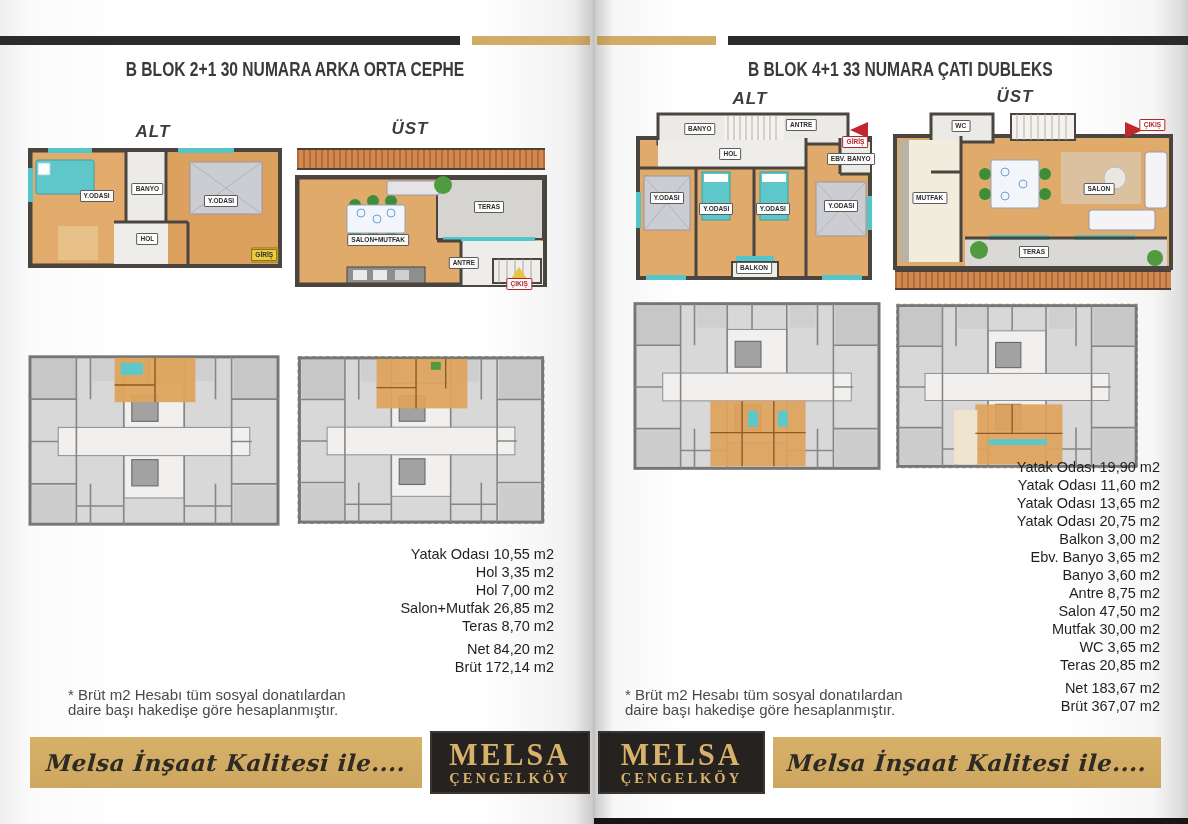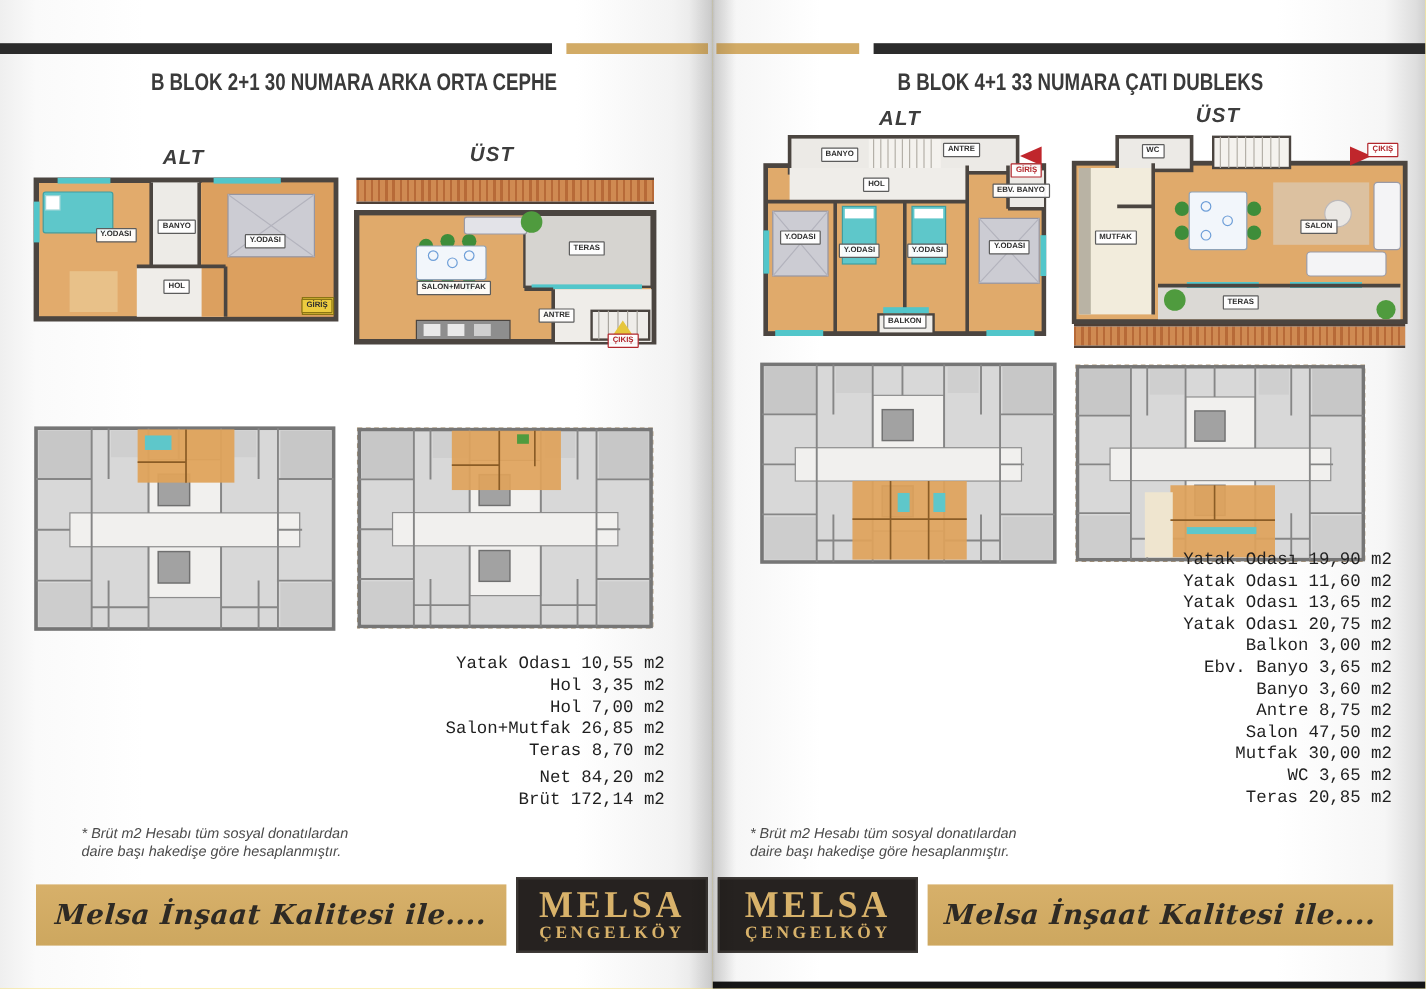--- a/index.html
+++ b/index.html
@@ -1,18 +1,18 @@
 <!DOCTYPE html>
 <html><head>
 <meta charset="utf-8">
 <style>
   * { margin:0; padding:0; box-sizing:border-box; }
   html,body { background:#e9e9e9; }
   body { font-family:"Liberation Sans", sans-serif; }
-  .spread { position:relative; width:1188px; height:824px; margin:0 auto; overflow:hidden; background:#fde047; }
+  .spread { position:relative; width:1188px; height:824px; margin:0 auto; overflow:hidden; background:#3b82f6; }
   .page { position:absolute; top:0; height:824px; }
   .page-left  { left:0; width:594px;
     background:linear-gradient(90deg,#efefef 0px,#fafafa 30px,#ffffff 120px,#ffffff 480px,#f3f3f3 560px,#e2e2e2 594px); }
   .page-right { left:594px; width:594px;
     background:linear-gradient(90deg,#e4e4e4 0px,#f6f6f6 18px,#ffffff 90px,#ffffff 470px,#f6f6f6 560px,#dedede 586px,#cfcfcf 594px); }
   .gutter { position:absolute; left:574px; top:0; width:40px; height:824px; pointer-events:none;
     background:linear-gradient(90deg, rgba(0,0,0,0) 0%, rgba(0,0,0,.10) 45%, rgba(0,0,0,.16) 50%, rgba(0,0,0,.10) 55%, rgba(0,0,0,0) 100%); }
   .abs { position:absolute; }
 
   .topbar { height:9px; }
@@ -30,24 +30,24 @@
   .chip { position:absolute; transform:translate(-50%,-50%); background:rgba(255,255,255,.95);
     border:1px solid #5c5c5c; color:#2e2e2e; font-weight:bold; font-size:6.5px; line-height:8px;
     padding:1px 3px; white-space:nowrap; border-radius:1px; }
   .chip-yellow { background:#eccb3f; border-color:#8a7414; }
   .chip-exit { color:#b2262c; border-color:#b2262c; }
 
   .roof { background:repeating-linear-gradient(90deg,#b76a38 0 2px,#cf8a52 2px 6px);
     border-top:2px solid #4e4037; border-bottom:2px solid #4e4037; }
 
   .measure { text-align:right; color:#1f1f1f; font-size:14.5px; line-height:18px; }
-  .measure .mrow { white-space:nowrap;font-family:Liberation Mono, monospace; }
+  .measure .mrow { white-space:nowrap; }
   .measure .totals { margin-top:5px; }
 
-  .footnote { font-style:italic; color:#4a4a4a; font-size:12px; line-height:15px; }
+  .footnote { color:#4a4a4a; font-size:15px; line-height:15px; }
 
   .gold-banner { background:linear-gradient(180deg,#d7b06a,#cda75f); display:flex; align-items:center; justify-content:center; }
   .gold-banner .script { font-family:"DejaVu Serif", serif; font-style:italic; font-weight:bold;
     color:#2e2a24; font-size:23px; letter-spacing:.5px; transform:skewX(-4deg); }
 
   .logo-box { background:#262220; display:flex; flex-direction:column; align-items:center; justify-content:center;
     box-shadow:0 0 0 2px #3a3633 inset; }
   .logo-line1 { font-family:"Liberation Serif", serif; font-weight:bold; color:#d8b26a; font-size:30px;
     letter-spacing:3px; line-height:30px; transform:scaleY(1.05); }
   .logo-line2 { font-family:"Liberation Serif", serif; font-weight:bold; color:#d8b26a; font-size:14.5px;
@@ -333,20 +333,24 @@
           <div class="mrow">Yatak Odası 20,75 m2</div>
           <div class="mrow">Balkon 3,00 m2</div>
           <div class="mrow">Ebv. Banyo 3,65 m2</div>
           <div class="mrow">Banyo 3,60 m2</div>
           <div class="mrow">Antre 8,75 m2</div>
           <div class="mrow">Salon 47,50 m2</div>
           <div class="mrow">Mutfak 30,00 m2</div>
           <div class="mrow">WC 3,65 m2</div>
           <div class="mrow">Teras 20,85 m2</div>
         </div>
+      <div class="totals">
+          <div class="mrow">Net 183,67 m2</div>
+          <div class="mrow">Brüt 367,07 m2</div>
+        </div>
     </div>
 
     <div class="abs footnote" style="left:31px;top:687px;width:310px;">
       <div>* Brüt m2 Hesabı tüm sosyal donatılardan</div>
       <div>daire başı hakedişe göre hesaplanmıştır.</div>
     </div>
 
     <div class="abs logo-box" style="left:4px;top:731px;width:167px;height:63px;">
       <div class="logo-line1">MELSA</div>
       <div class="logo-line2">ÇENGELKÖY</div>

